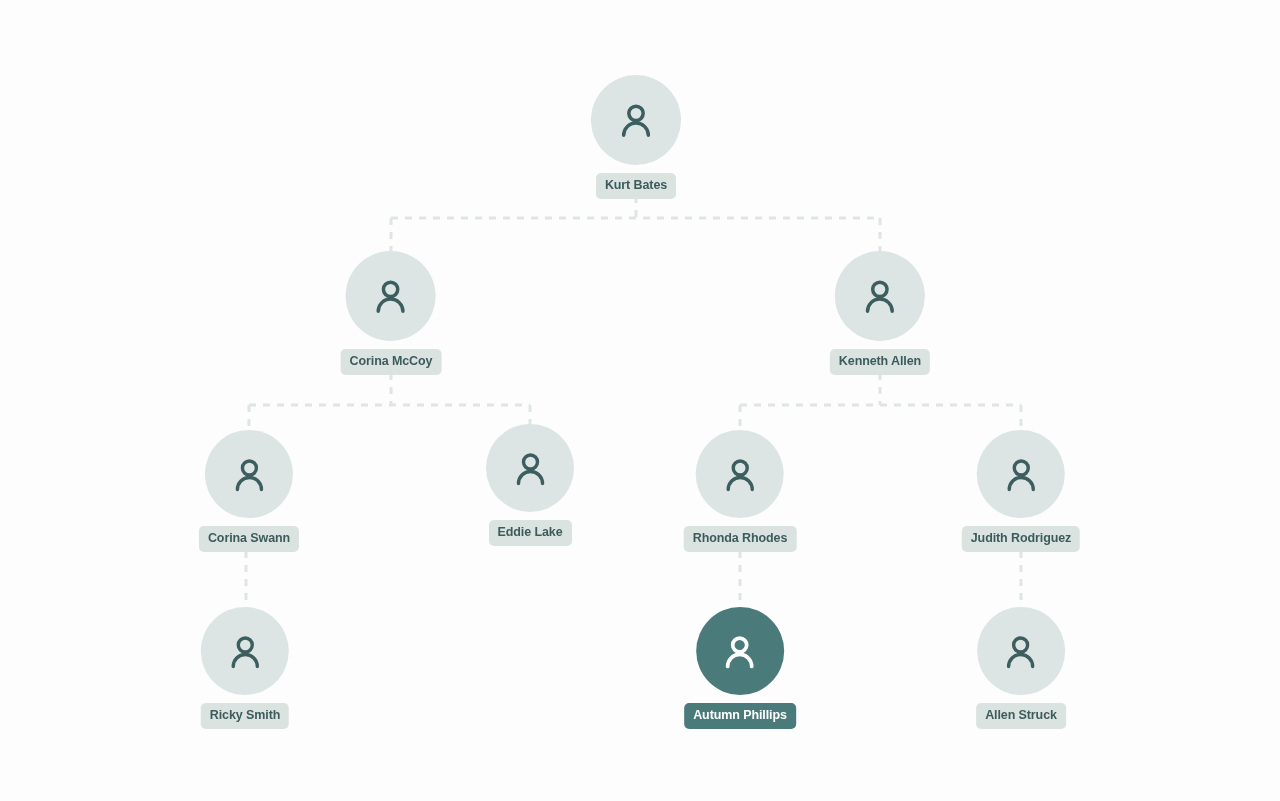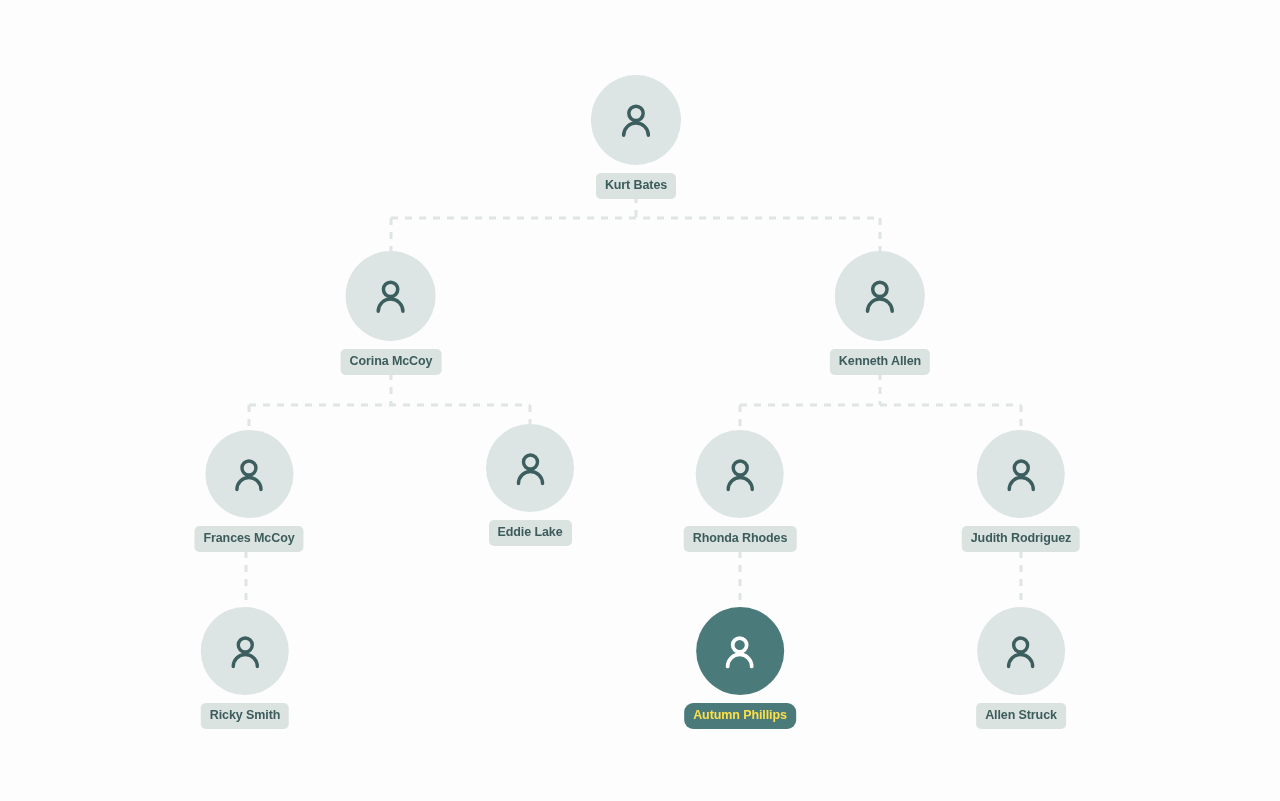--- a/index.html
+++ b/index.html
@@ -72,22 +72,21 @@
     font-size: 12.5px;
     font-weight: bold;
     line-height: 1;
     padding: 6px 9px 7px 9px;
     border-radius: 5px;
     white-space: nowrap;
     letter-spacing: -0.1px;
   }
   .node.selected .name-chip {
     background: #4a7a7a;
-    color: #fde047;
-    border-radius: 9px;
+    color: #ffffff;
   }
 </style>
 </head>
 <body>
 
 <div id="org-chart">
 
   <svg id="connector-layer" width="1280" height="801" viewBox="0 0 1280 801" xmlns="http://www.w3.org/2000/svg">
       <line x1="636" x2="636" y1="196" y2="218" stroke="#dfe5e4" stroke-width="3" stroke-dasharray="7 7" stroke-linecap="butt"></line>
       <line y1="218" y2="218" x1="391" x2="880" stroke="#dfe5e4" stroke-width="3" stroke-dasharray="7 7" stroke-linecap="butt"></line>
@@ -134,21 +133,21 @@
         </div>
         <div class="name-chip">Kenneth Allen</div>
       </div>
       <div class="node" style="left: 249px; top: 430px;">
         <div class="avatar" style="width: 88px; height: 88px;">
           <svg width="39" height="39" viewBox="0 0 24 24">
             <circle class="person-stroke" cx="12" cy="8" r="4.3"></circle>
             <path class="person-stroke" d="M4.6 21.2 a7.4 7.4 0 0 1 14.8 0"></path>
           </svg>
         </div>
-        <div class="name-chip">Frances McCoy</div>
+        <div class="name-chip">Corina Swann</div>
       </div>
       <div class="node" style="left: 530px; top: 424px;">
         <div class="avatar" style="width: 88px; height: 88px;">
           <svg width="39" height="39" viewBox="0 0 24 24">
             <circle class="person-stroke" cx="12" cy="8" r="4.3"></circle>
             <path class="person-stroke" d="M4.6 21.2 a7.4 7.4 0 0 1 14.8 0"></path>
           </svg>
         </div>
         <div class="name-chip">Eddie Lake</div>
       </div>

